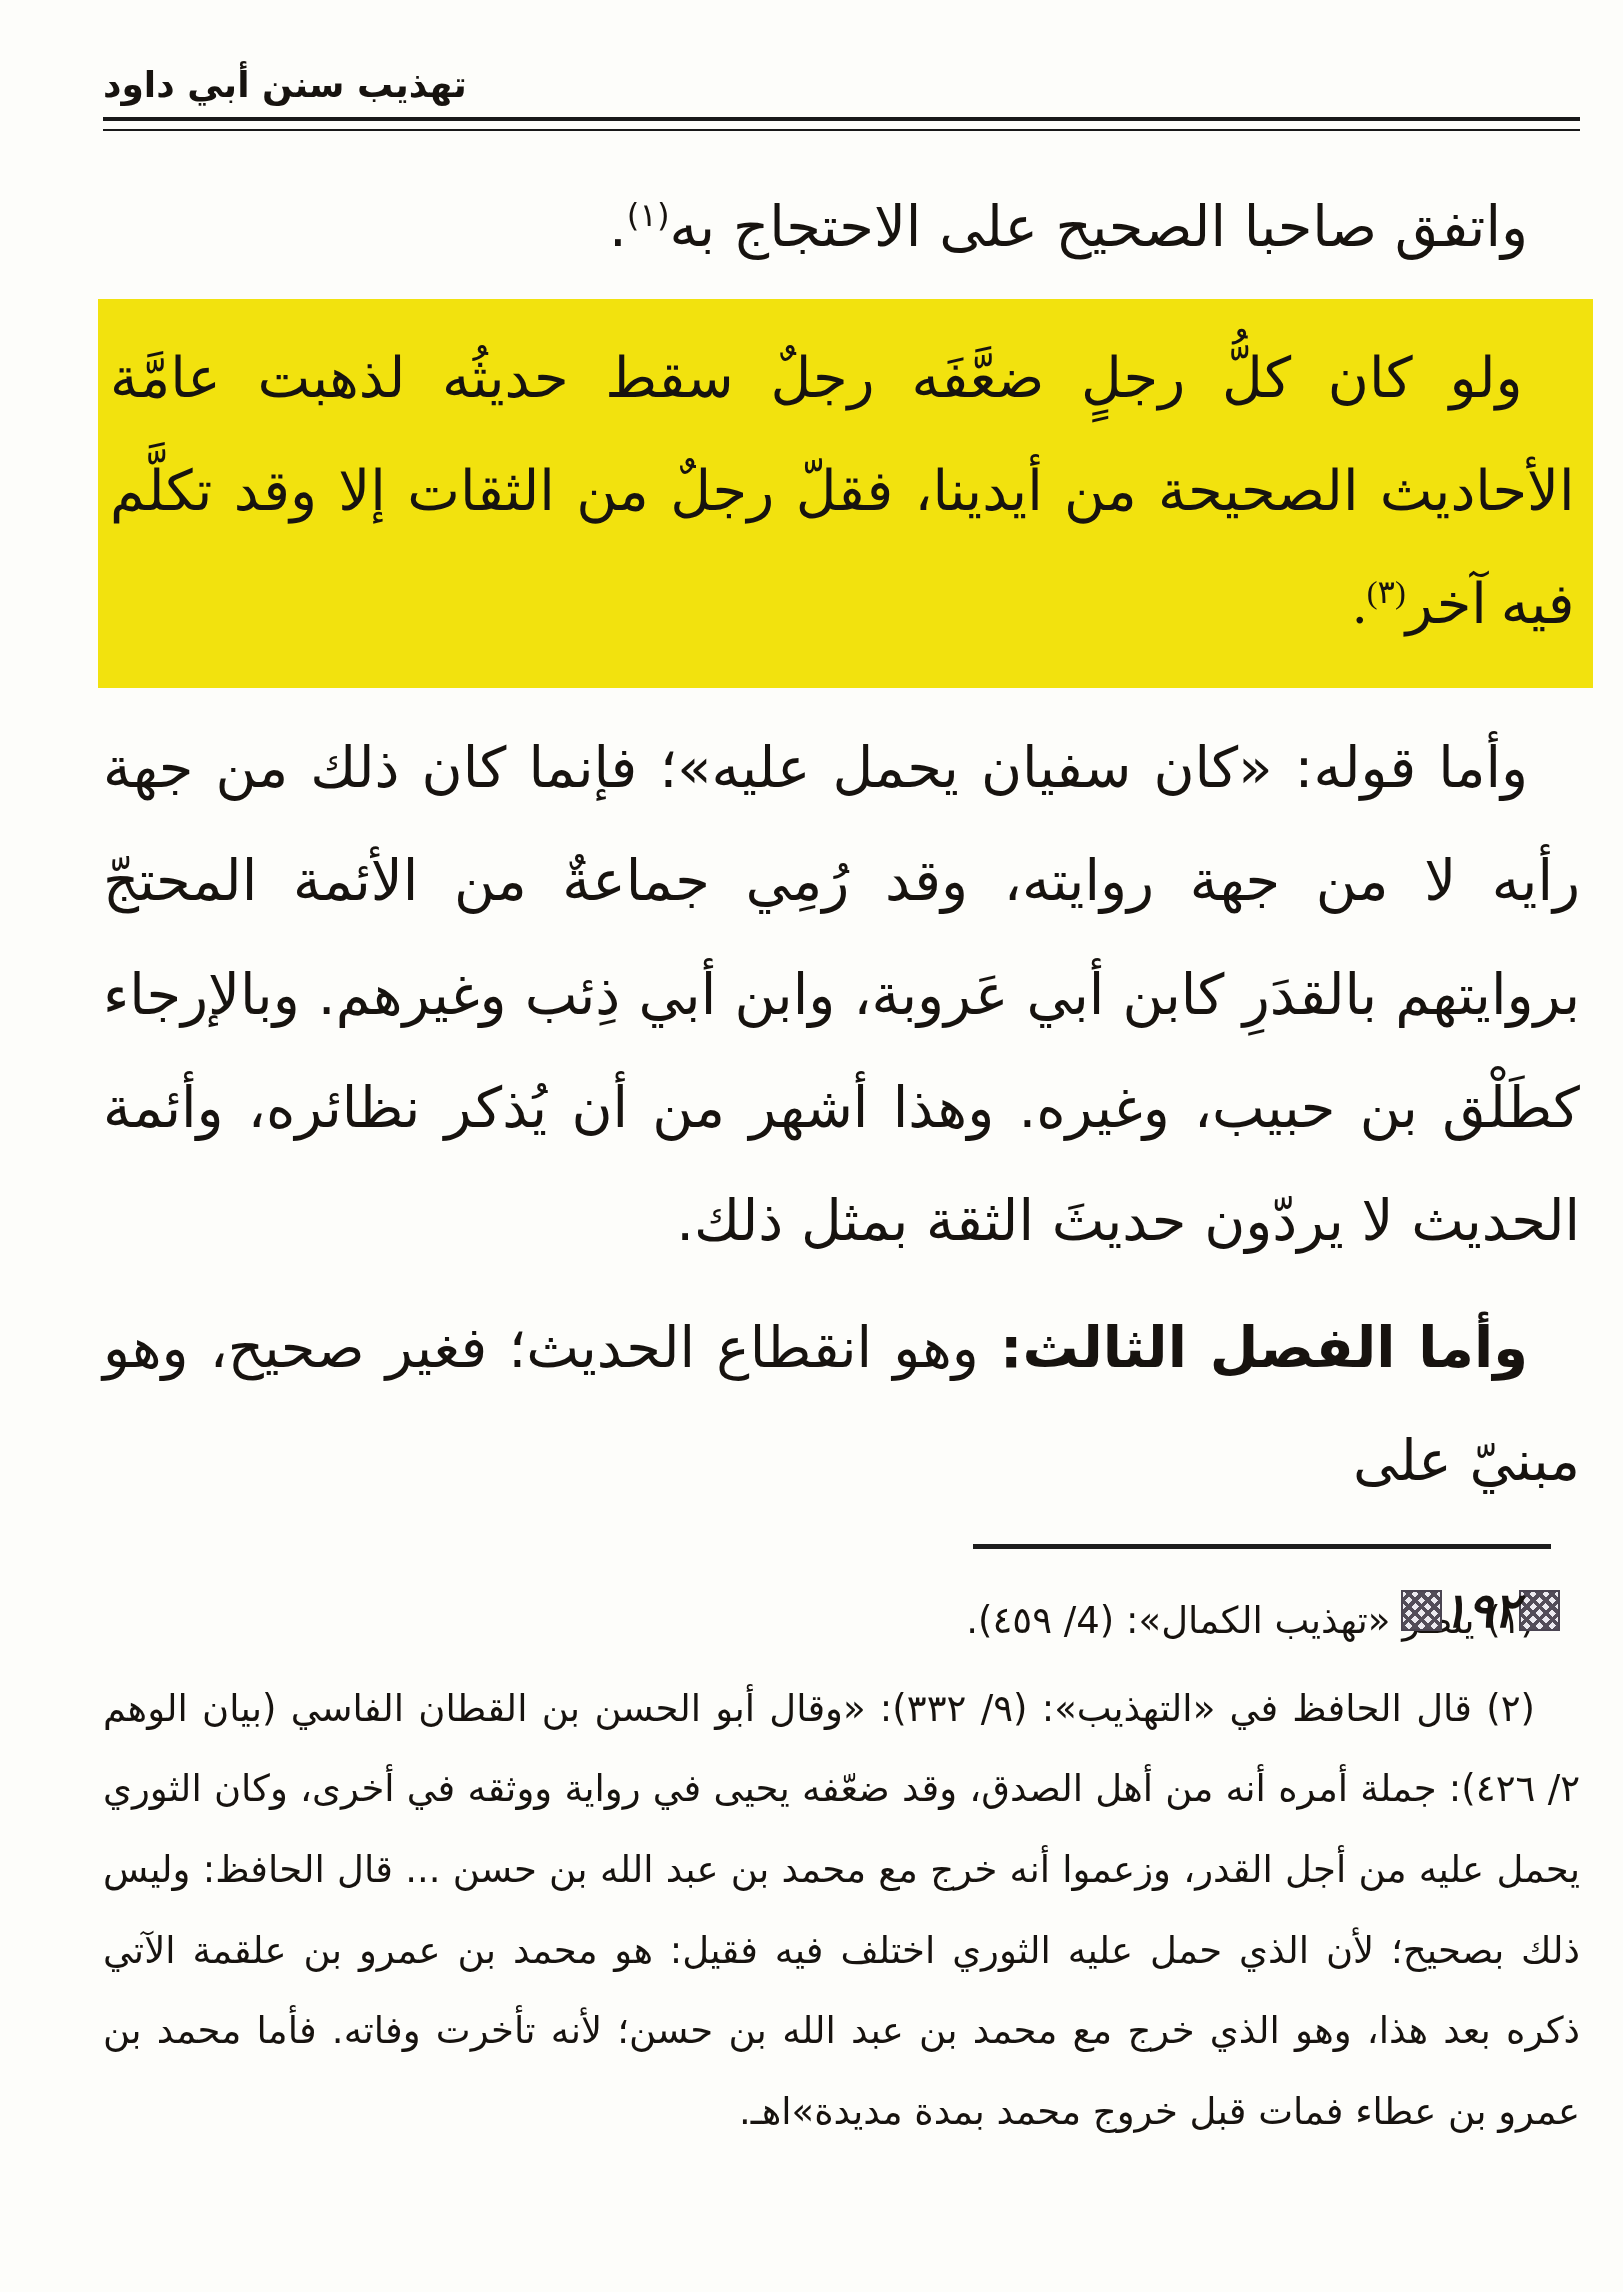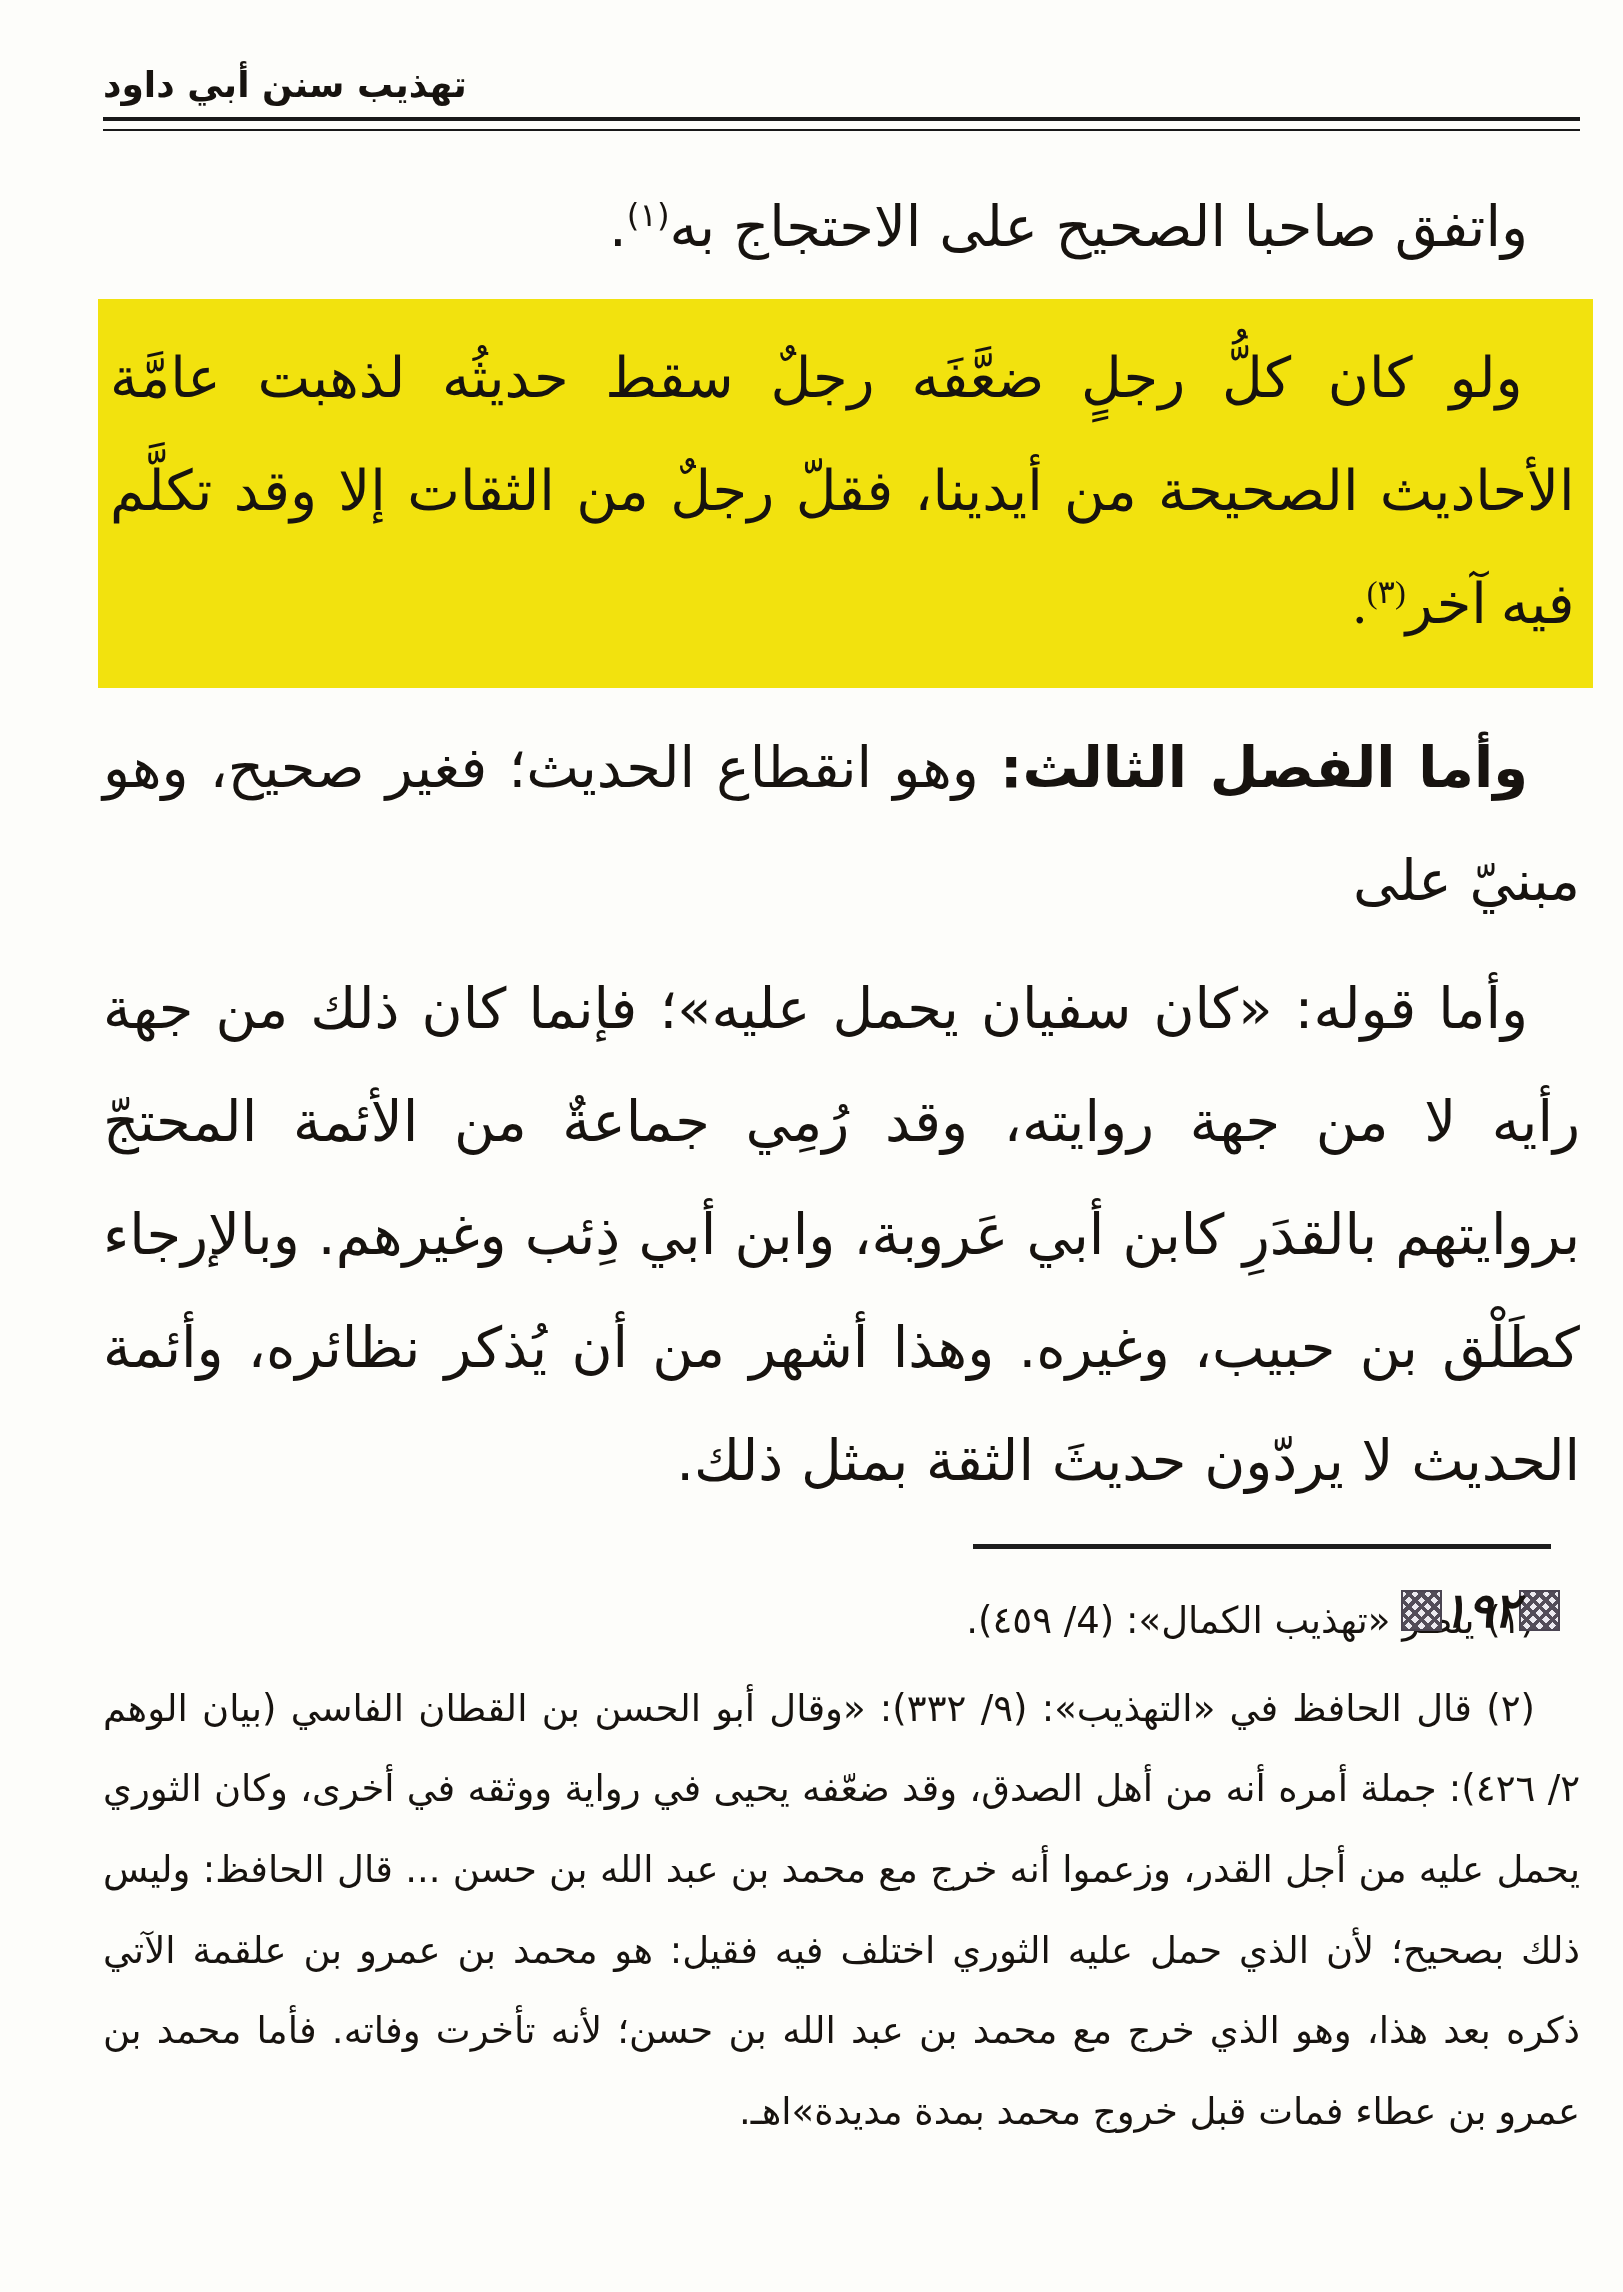--- a/index.html
+++ b/index.html
@@ -114,23 +114,23 @@
 
   <div class="double-rule"></div>
 
   <main class="body-text">
 
     <p class="body-para"><span>واتفق صاحبا الصحيح على الاحتجاج به</span><sup class="fn-ref">(١)</sup><span>.</span></p>
 
 
     <p class="body-para highlight-para" style="background-color: rgb(242, 226, 14);"><span>ولو كان كلُّ رجلٍ ضعَّفَه رجلٌ سقط حديثُه لذهبت عامَّة الأحاديث الصحيحة من أيدينا، فقلّ رجلٌ من الثقات إلا وقد تكلَّم فيه آخر</span><sup class="fn-ref">(٣)</sup><span>.</span></p>
 
+    <p class="body-para"><span>وأما قوله: «كان سفيان يحمل عليه»؛ فإنما كان ذلك من جهة رأيه لا من جهة روايته، وقد رُمِي جماعةٌ من الأئمة المحتجّ بروايتهم بالقدَرِ كابن أبي عَروبة، وابن أبي ذِئب وغيرهم. وبالإرجاء كطَلْق بن حبيب، وغيره. وهذا أشهر من أن يُذكر نظائره، وأئمة الحديث لا يردّون حديثَ الثقة بمثل ذلك.</span></p>
+
     <p class="body-para"><span class="lead-bold">وأما الفصل الثالث:</span><span> وهو انقطاع الحديث؛ فغير صحيح، وهو مبنيّ على</span></p>
-
-    <p class="body-para"><span>وأما قوله: «كان سفيان يحمل عليه»؛ فإنما كان ذلك من جهة رأيه لا من جهة روايته، وقد رُمِي جماعةٌ من الأئمة المحتجّ بروايتهم بالقدَرِ كابن أبي عَروبة، وابن أبي ذِئب وغيرهم. وبالإرجاء كطَلْق بن حبيب، وغيره. وهذا أشهر من أن يُذكر نظائره، وأئمة الحديث لا يردّون حديثَ الثقة بمثل ذلك.</span></p>
 
   </main>
 
   <div class="footnote-sep"></div>
 
   <section class="footnotes">
 
     <p class="footnote"><span class="fn-marker">(١)</span>
       <span>ينظر «تهذيب الكمال»: (4/ ٤٥٩).</span></p>
 

